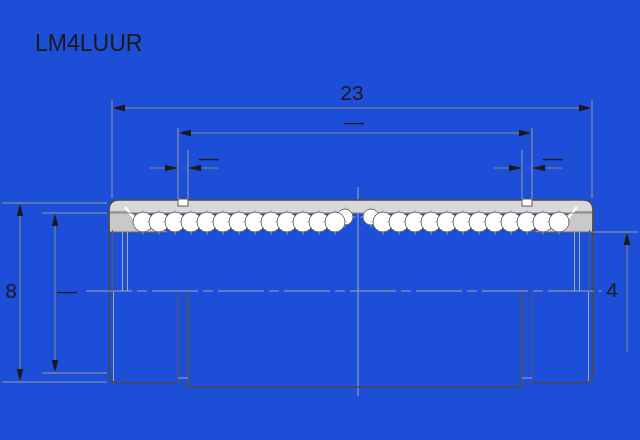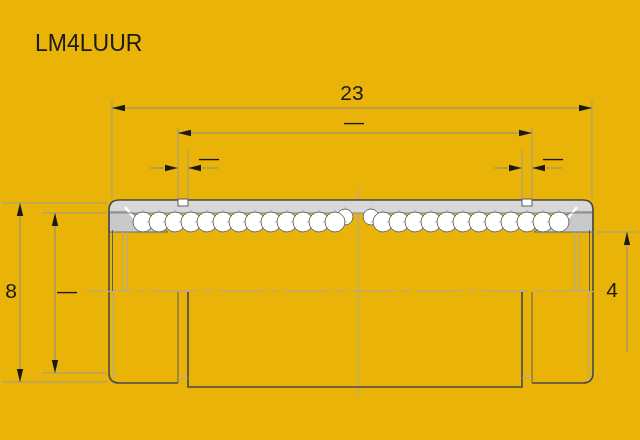--- a/index.html
+++ b/index.html
@@ -1,16 +1,16 @@
 <!DOCTYPE html>
 <html><head>
 <meta charset="utf-8">
 <style>
   html,body{margin:0;padding:0;background:#fff;}
-  .stage{position:relative;width:640px;height:440px;background:#eab308;overflow:hidden;
+  .stage{position:relative;width:640px;height:440px;background:#1d4ed8;overflow:hidden;
          font-family:"Liberation Sans",sans-serif;}
   svg{position:absolute;left:0;top:0;}
   text{font-family:"Liberation Sans",sans-serif;fill:#1a1a1a;}
   .title-text{font-size:23px;}
   .dim-text{font-size:21px;}
   .dash-text{font-size:20px;}
   .ext{stroke:#9b9b9b;stroke-width:1;}
   .dim{stroke:#8c8c8c;stroke-width:1;}
   .arrow{fill:#1a1a1a;stroke:none;}
   .outline{stroke:#4a4a4a;stroke-width:1.6;fill:none;}

